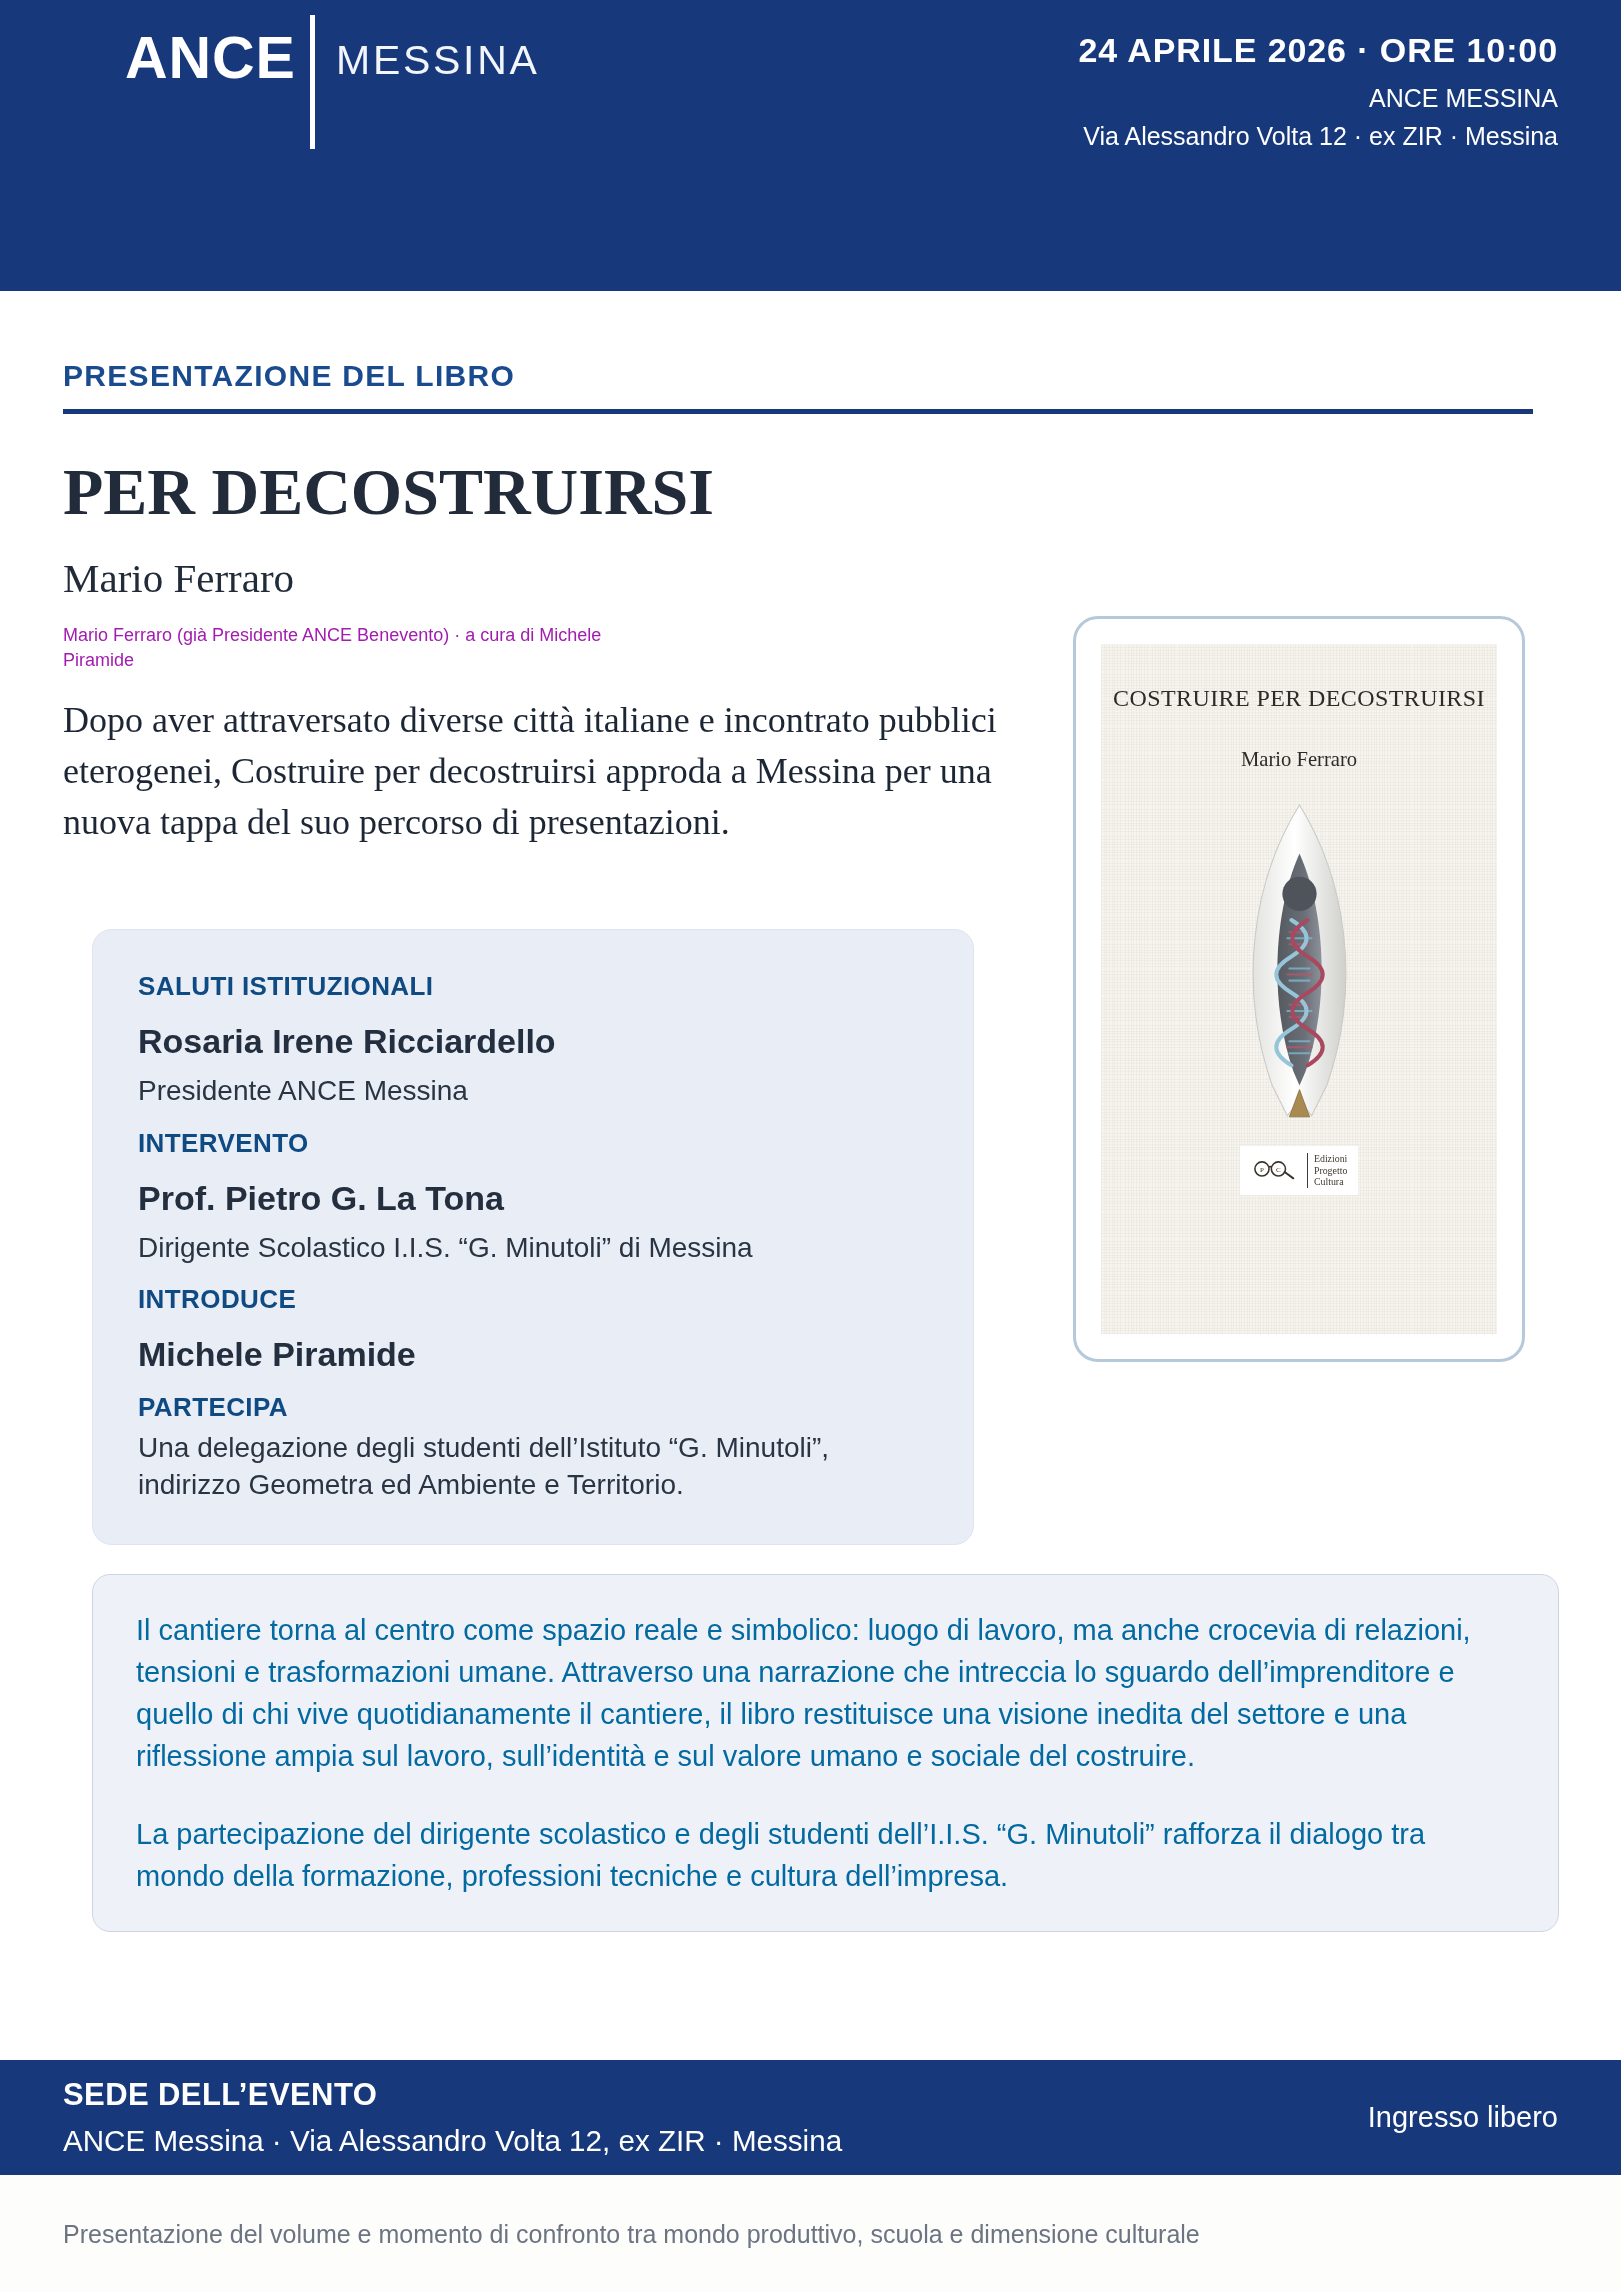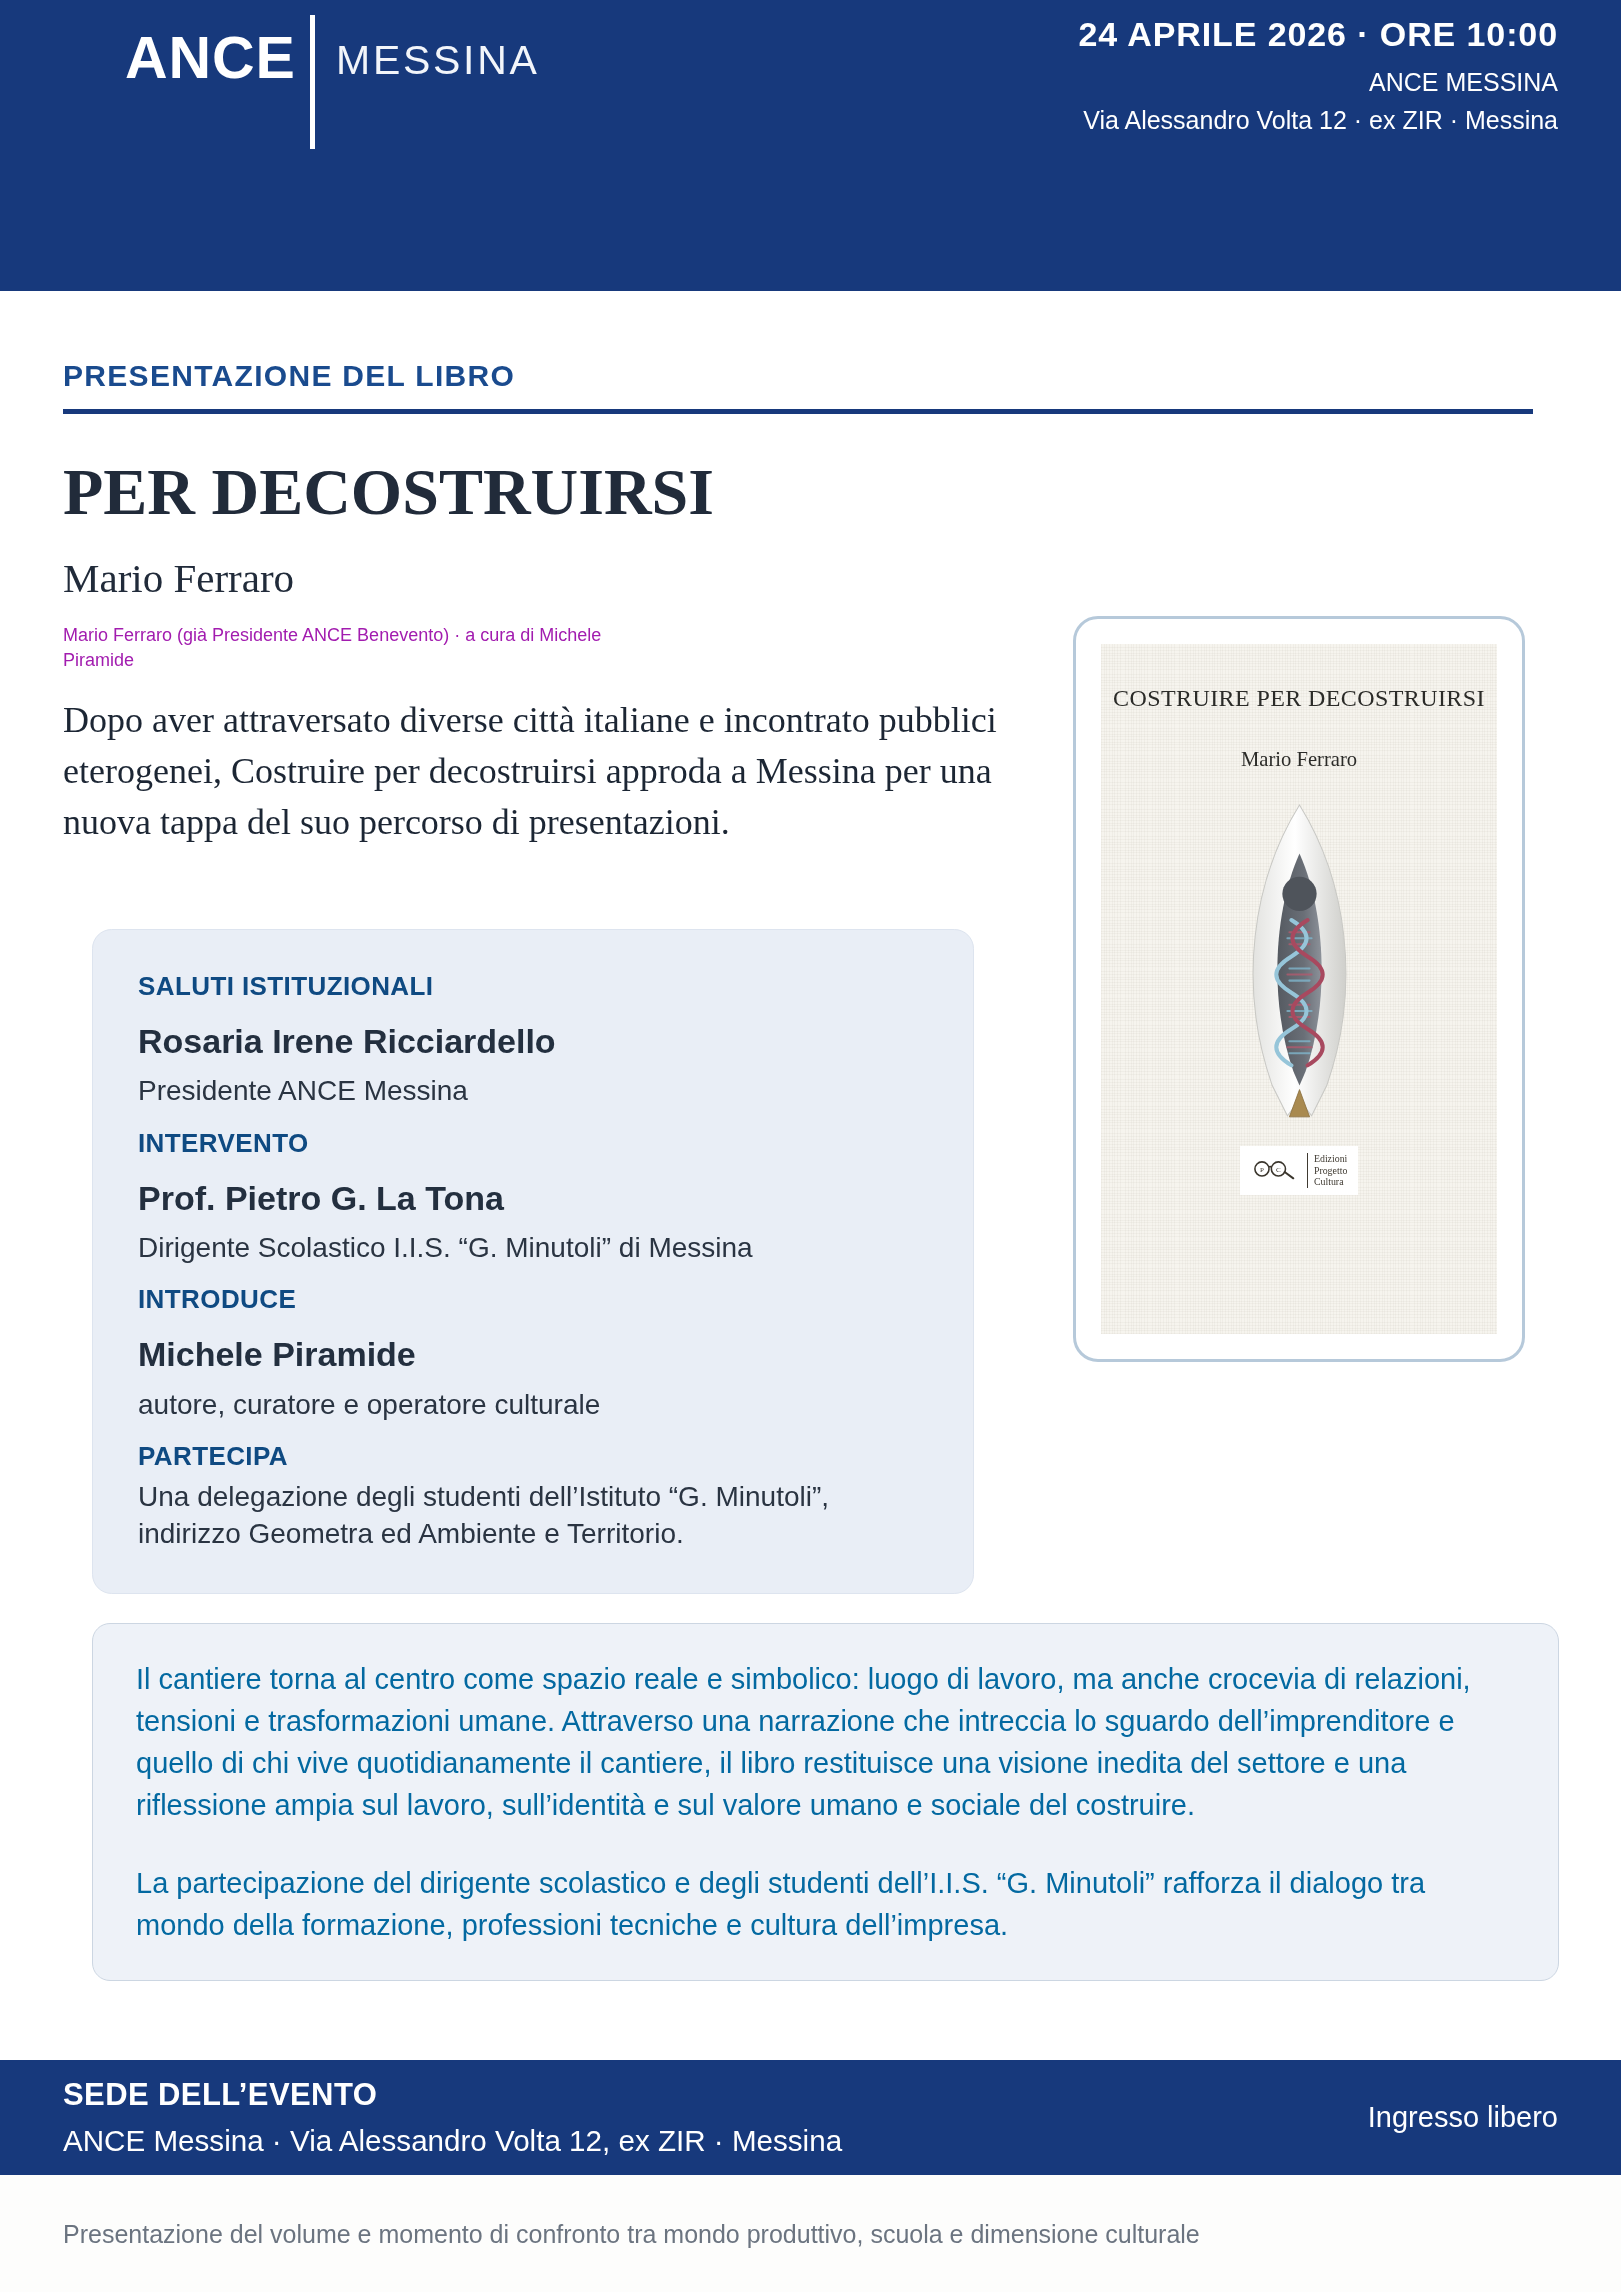--- a/index.html
+++ b/index.html
@@ -6,21 +6,21 @@
   body{width:1621px;height:2293px;font-family:"Liberation Sans",sans-serif;-webkit-font-smoothing:antialiased;}
   .page{width:1621px;height:2293px;display:flex;flex-direction:column;background:#ffffff;overflow:hidden;}
 
   
   .topbar{flex:0 0 291px;background:#17397c;display:flex;justify-content:space-between;align-items:flex-start;
           padding:15px 63px 0 125px;box-sizing:border-box;}
   .logo{display:flex;align-items:flex-start;}
   .logo-main{font-size:59px;font-weight:800;color:#ffffff;letter-spacing:0.9px;line-height:1;margin-top:14.3px;}
   .logo-bar{width:4.5px;height:134px;background:#ffffff;margin:0 21.5px 0 14.3px;}
   .logo-sub{font-size:41px;font-weight:400;color:#f2f5fa;letter-spacing:2.7px;line-height:1;margin-top:25px;}
-  .event-meta{text-align:right;color:#ffffff;}
+  .event-meta{text-align:right;color:#ffffff;margin-top:16px;}
   .event-datetime{font-size:34px;font-weight:700;letter-spacing:0.9px;}
   .event-org{font-size:25px;margin-top:14.3px;font-weight:400;}
   .event-address{font-size:25px;margin-top:9px;font-weight:400;}
 
   
   .content{flex:0 0 1769px;padding:0 63px;box-sizing:border-box;overflow:hidden;background:#ffffff;}
   .kicker{margin-top:68px;font-size:30px;font-weight:700;color:#1a4b8e;letter-spacing:1.3px;}
   .rule{margin-top:16px;height:5.4px;background:#17397c;width:1470px;}
   .title{margin:39px 0 0;font-family:"Liberation Serif",serif;font-size:66px;font-weight:700;
          color:#212b3a;line-height:1.17;}
@@ -107,21 +107,20 @@
           <div class="prog-role first">SALUTI ISTITUZIONALI</div>
           <div class="prog-name">Rosaria Irene Ricciardello</div>
           <div class="prog-desc">Presidente ANCE Messina</div>
 
           <div class="prog-role">INTERVENTO</div>
           <div class="prog-name">Prof. Pietro G. La Tona</div>
           <div class="prog-desc">Dirigente Scolastico I.I.S. “G. Minutoli” di Messina</div>
 
           <div class="prog-role">INTRODUCE</div>
           <div class="prog-name">Michele Piramide</div>
-          <div class="prog-desc">autore, curatore e operatore culturale</div>
 
           <div class="prog-role">PARTECIPA</div>
           <div class="prog-desc tight">Una delegazione degli studenti dell’Istituto “G. Minutoli”, indirizzo Geometra ed Ambiente e Territorio.</div>
         </section>
       </div>
 
       <aside class="book-card">
         <div class="book-cover">
           <div class="cover-title">COSTRUIRE PER DECOSTRUIRSI</div>
           <div class="cover-author">Mario Ferraro</div>

